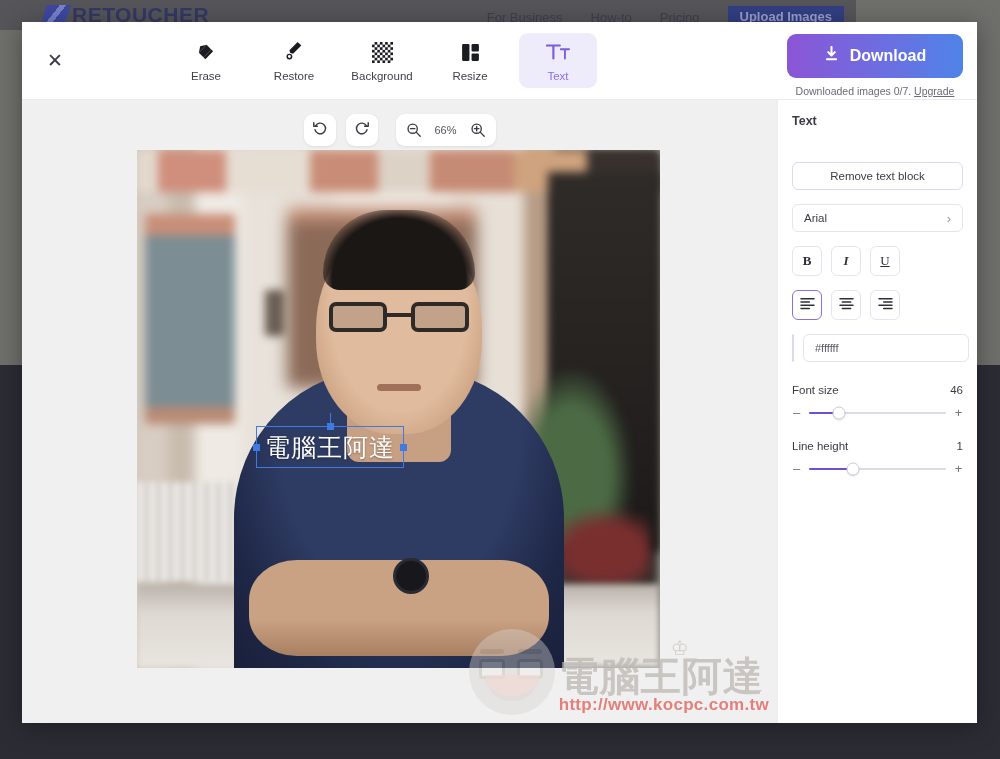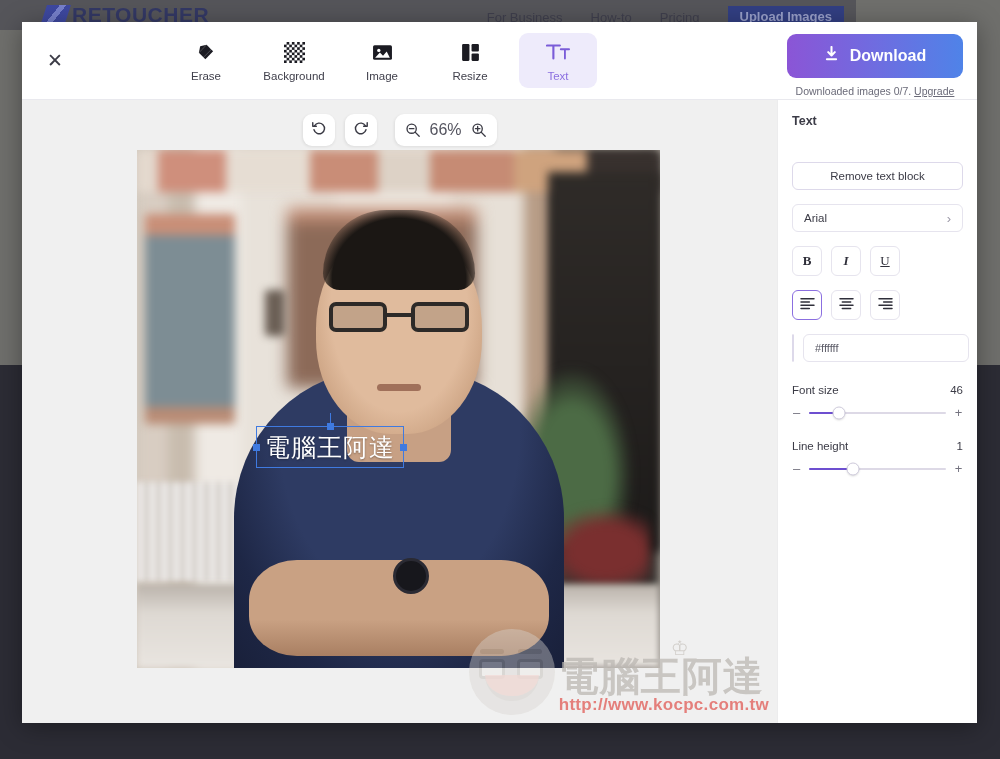--- a/index.html
+++ b/index.html
@@ -99,21 +99,21 @@
   .zbtn {
     width: 32px; height: 32px; border-radius: 9px; background: #fff;
     display: flex; align-items: center; justify-content: center; cursor: pointer;
     box-shadow: 0 1px 3px rgba(0,0,0,.08);
   }
   .zgroup {
     height: 32px; border-radius: 9px; background: #fff; padding: 0 10px;
     display: flex; align-items: center; gap: 9px; margin-left: 8px;
     box-shadow: 0 1px 3px rgba(0,0,0,.08);
   }
-  .zlevel { font-size: 16px; color: #54545f; min-width: 30px; text-align: center; }
+  .zlevel { font-size: 11px; color: #54545f; min-width: 30px; text-align: center; }
   .zicon { cursor: pointer; display: flex; }
 
   
   .photo {
     position: absolute; left: 115px; top: 50px;
     width: 523px; height: 518px; overflow: hidden;
     background: #cfc7bc;
   }
   .ph-wall {
     position: absolute; inset: 0;
@@ -373,20 +373,29 @@
               <g transform="rotate(-45 12 12)">
                 <path d="M6 7h12v7H6z" fill="#1b1b22"></path>
                 <path d="M6 14h12v3H6z" fill="#1b1b22"></path>
                 <path d="M6 7l6-4 6 4" fill="#1b1b22"></path>
               </g>
             </svg>
         </span>
         <span class="tlabel">Erase</span>
       </div>
 
+      <div class="tool">
+        <span class="glyph">
+          <svg width="22" height="22" viewBox="0 0 24 24">
+              <path d="M19 3l2 2-9 9-3-1-1-3 9-9z" fill="#1b1b22" transform="translate(-1,0)"></path>
+              <circle cx="7" cy="17" r="2.4" fill="none" stroke="#1b1b22" stroke-width="1.6"></circle>
+            </svg>
+        </span>
+        <span class="tlabel">Restore</span>
+      </div>
 
       <div class="tool">
         <span class="glyph">
           <svg width="21" height="21" viewBox="0 0 20 20">
               <rect width="20" height="20" fill="#1b1b22"></rect>
               <g fill="#fff">
                 <rect x="0" y="0" width="2.5" height="2.5"></rect>
                 <rect x="5" y="0" width="2.5" height="2.5"></rect>
                 <rect x="10" y="0" width="2.5" height="2.5"></rect>
                 <rect x="15" y="0" width="2.5" height="2.5"></rect>
@@ -417,30 +426,20 @@
                 <rect x="2.5" y="17.5" width="2.5" height="2.5"></rect>
                 <rect x="7.5" y="17.5" width="2.5" height="2.5"></rect>
                 <rect x="12.5" y="17.5" width="2.5" height="2.5"></rect>
                 <rect x="17.5" y="17.5" width="2.5" height="2.5"></rect>
               </g>
             </svg>
         </span>
         <span class="tlabel">Background</span>
       </div>
 
-      <div class="tool">
-        <span class="glyph">
-          <svg width="21" height="21" viewBox="0 0 20 20">
-              <rect x="1" y="3" width="18" height="14" rx="1.5" fill="#1b1b22"></rect>
-              <circle cx="6.5" cy="8" r="1.6" fill="#fff"></circle>
-              <path d="M3 15l4.5-5 3 3.2L14 9l3 6z" fill="#fff"></path>
-            </svg>
-        </span>
-        <span class="tlabel">Image</span>
-      </div>
 
       <div class="tool">
         <span class="glyph">
           <svg width="21" height="21" viewBox="0 0 20 20">
               <rect x="2" y="2" width="7" height="16" rx="1" fill="#1b1b22"></rect>
               <rect x="11" y="2" width="7" height="7" rx="1" fill="#1b1b22"></rect>
               <rect x="11" y="11" width="7" height="7" rx="1" fill="#1b1b22"></rect>
             </svg>
         </span>
         <span class="tlabel">Resize</span>

